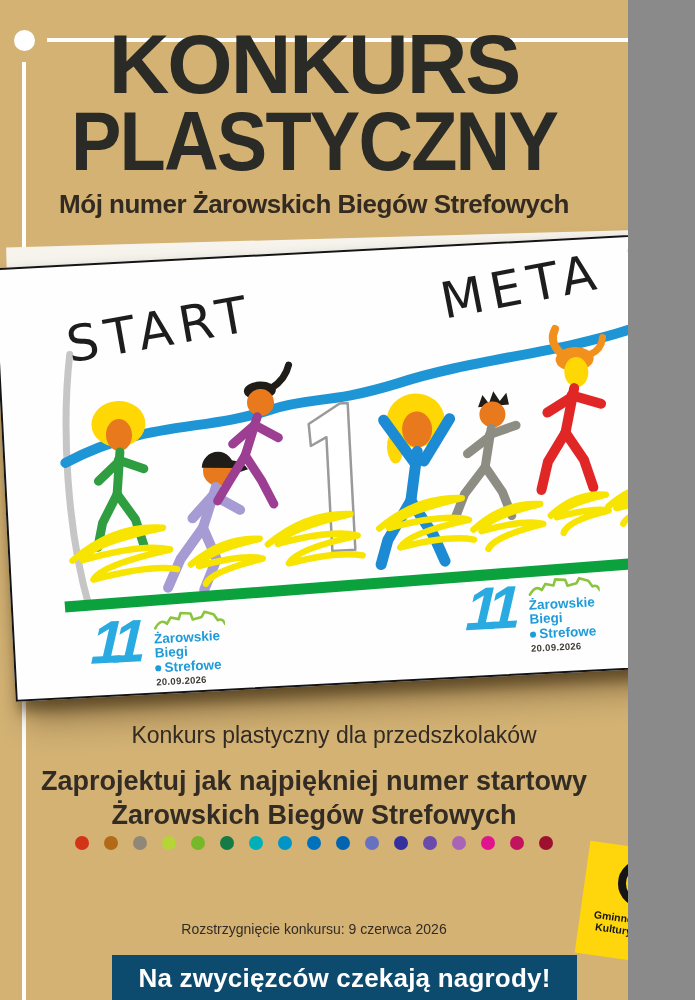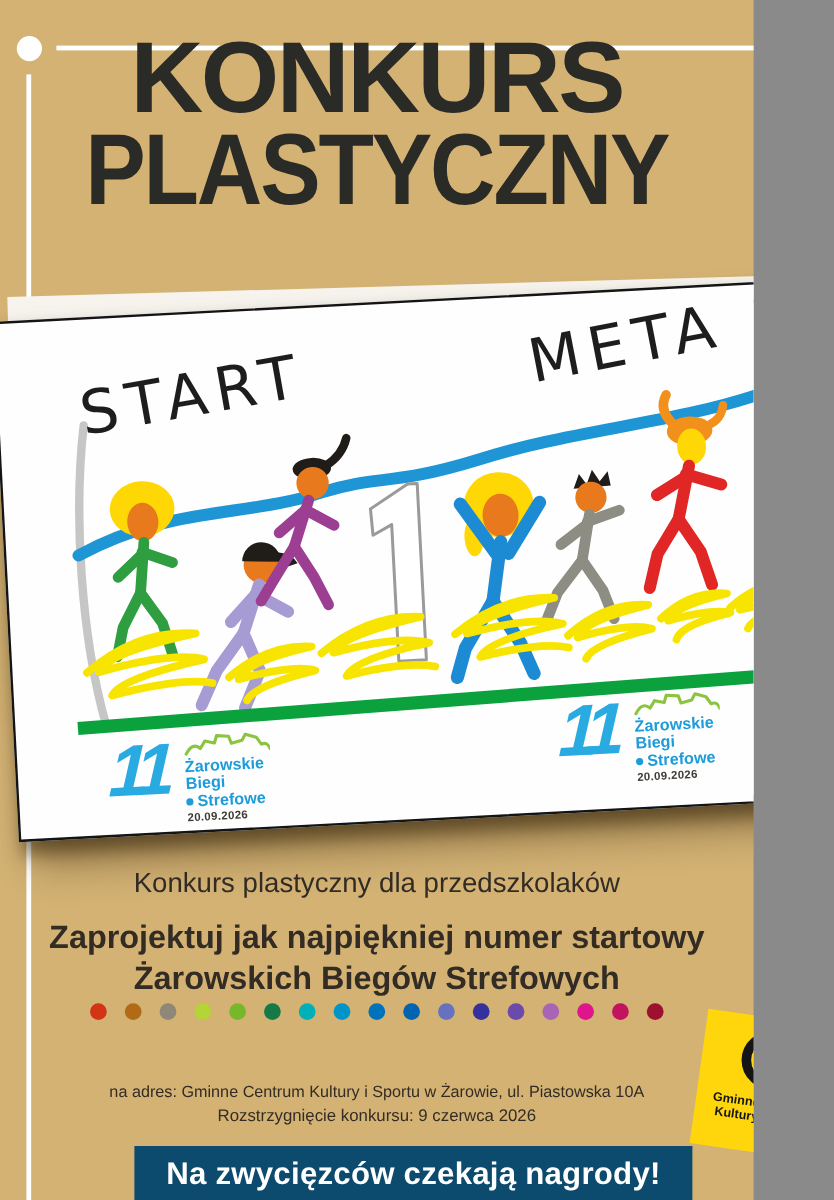--- a/index.html
+++ b/index.html
@@ -27,21 +27,21 @@
   .badge{position:absolute;display:flex;gap:7px;align-items:flex-start;}
   .badge-number{font-style:italic;font-weight:800;font-size:60px;line-height:.92;letter-spacing:-7px;
     color:#29abe2;transform:skewX(-5deg);padding-right:8px;}
   .badge-col{display:flex;flex-direction:column;}
   .badge-line{font-weight:700;font-size:13.5px;line-height:1.07;color:#1e9cd9;}
   .badge-line-dot{display:flex;align-items:center;gap:3px;}
   .badge-dot{width:6px;height:6px;border-radius:50%;background:#1e9cd9;display:inline-block;}
   .badge-date{font-weight:700;font-size:9.5px;color:#3f3b35;margin-top:1px;letter-spacing:.3px;}
   
   .center-text{position:absolute;left:0;width:100%;text-align:center;color:#332c24;z-index:2;}
-  .audience{top:722px;font-size:23px;}
+  .audience{top:722px;font-size:23px;padding-left:20px;}
   .cta1{top:766px;font-size:27px;font-weight:700;}
   .cta2{top:800px;font-size:27px;font-weight:700;}
   .dots-row{position:absolute;left:0;top:836px;width:100%;display:flex;justify-content:center;gap:15px;z-index:2;}
   .dot{width:14px;height:14px;border-radius:50%;}
   .deadline{top:868px;font-size:21.5px;}
   .address{top:902px;font-size:13.5px;}
   .verdict{top:921px;font-size:14px;}
   
   .banner{position:absolute;left:112px;top:955px;width:465px;height:46px;background:#0c4a6e;z-index:4;
     display:flex;align-items:center;justify-content:center;}
@@ -61,20 +61,21 @@
 
   <div class="corner-dot" style="left:14px;top:30px;"></div>
   <div class="corner-dot" style="left:660px;top:30px;"></div>
   <div class="frame-line" style="left:47px;top:38px;width:600px;height:4px;"></div>
   <div class="frame-line" style="left:22px;top:62px;width:4px;height:938px;"></div>
   <div class="frame-line" style="left:667px;top:62px;width:4px;height:938px;"></div>
 
   <div class="header">
     <span class="title-line">KONKURS</span>
     <span class="title-line title-line2">PLASTYCZNY</span>
+    <div class="subtitle">Mój numer Żarowskich Biegów Strefowych</div>
   </div>
 
   <div class="back-sheet"></div>
 
   <div class="card">
     <svg class="drawing" viewBox="0 0 687 430">
 
       <path d="M70,88 C58,160 58,262 76,340" stroke="#c6c6c6" stroke-width="7" fill="none" stroke-linecap="round"></path>
       <path d="M636,14 C651,66 651,130 636,178" stroke="#c6c6c6" stroke-width="7" fill="none" stroke-linecap="round"></path>
 
@@ -226,21 +227,20 @@
       <span class="dot" style="background: rgb(0, 100, 176);"></span>
       <span class="dot" style="background: rgb(102, 114, 192);"></span>
       <span class="dot" style="background: rgb(52, 48, 158);"></span>
       <span class="dot" style="background: rgb(106, 74, 170);"></span>
       <span class="dot" style="background: rgb(169, 101, 181);"></span>
       <span class="dot" style="background: rgb(224, 20, 140);"></span>
       <span class="dot" style="background: rgb(194, 20, 94);"></span>
       <span class="dot" style="background: rgb(158, 16, 48);"></span>
     </div>
 
-  <div class="center-text address">na adres: Gminne Centrum Kultury i Sportu w Żarowie, ul. Piastowska 10A</div>
   <div class="center-text verdict">Rozstrzygnięcie konkursu: 9 czerwca 2026</div>
 
   <div class="banner">
     <span class="banner-text">Na zwycięzców czekają nagrody!</span>
   </div>
 
   <div class="gcks">
     <svg width="58" height="56" viewBox="0 0 58 56">
       <path d="M44,14 A20,20 0 1 0 47,36 L31,33" stroke="#151515" stroke-width="8" fill="none" stroke-linecap="round"></path>
       <path d="M42,10 L54,3" stroke="#151515" stroke-width="7" stroke-linecap="round"></path>

